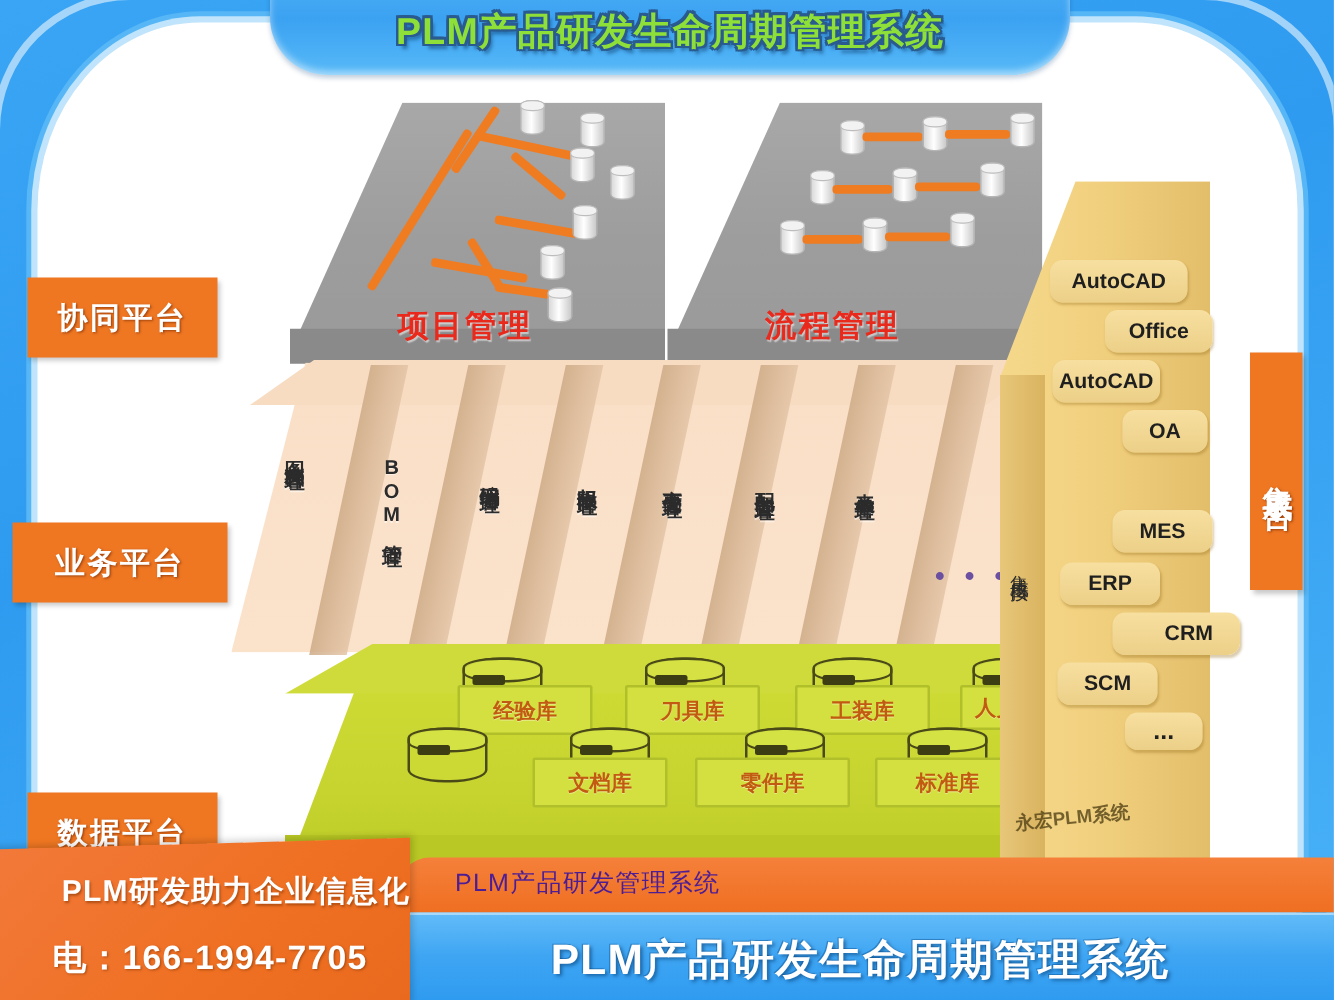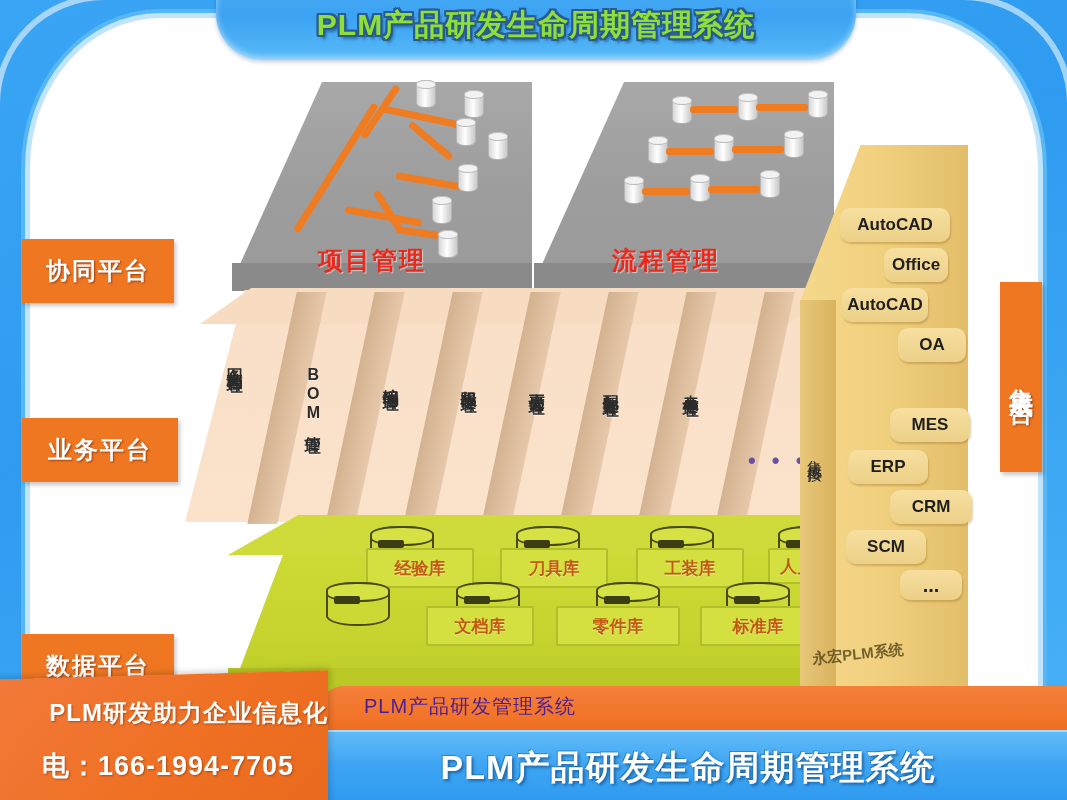--- a/index.html
+++ b/index.html
@@ -181,22 +181,22 @@
   }
 
   
   .tag-h{
     position:absolute;background:#ef7722;color:#fff;font-weight:bold;
     font-size:24px;letter-spacing:2px;
     display:flex;align-items:center;justify-content:center;
     box-shadow:2px 3px 4px rgba(0,0,0,.22);
     text-shadow:1px 1px 2px rgba(120,40,0,.7);
   }
-  #tag-collab{left:22px;top:222px;width:152px;height:64px;margin-top:17px;}
-  #tag-biz{left:22px;top:418px;width:156px;height:64px;}
+  #tag-collab{left:22px;top:222px;width:152px;height:64px;}
+  #tag-biz{left:10px;top:418px;width:172px;height:64px;}
   #tag-data{left:22px;top:634px;width:152px;height:64px;}
   #tag-integration{
     position:absolute;left:1000px;top:282px;width:42px;height:190px;
     background:#ef7722;color:#fff;font-weight:bold;font-size:24px;
     writing-mode:vertical-rl;text-orientation:upright;letter-spacing:4px;
     display:flex;align-items:center;justify-content:center;
     box-shadow:2px 3px 4px rgba(0,0,0,.22);
     text-shadow:1px 1px 2px rgba(120,40,0,.7);
   }
 
@@ -339,26 +339,26 @@
   <div class="db-box" style="left:426px;top:546px;width:104px;height:36px;">文档库</div>
   <div class="db-box" style="left:556px;top:546px;width:120px;height:36px;">零件库</div>
   <div class="db-box" style="left:700px;top:546px;width:112px;height:36px;">标准库</div>
 
   <div id="green-title">基础数据管理</div>
 
   <div id="yellow-panel"></div>
   <div id="yellow-left-band"></div>
 
   <div class="int-chip" style="left:840px;top:148px;width:110px;height:34px;">AutoCAD</div>
-  <div class="int-chip" style="left:884px;top:188px;width:64px;height:34px;">Office</div>
+  <div class="int-chip" style="left:884px;top:188px;width:86px;height:34px;">Office</div>
   <div class="int-chip" style="left:842px;top:228px;width:86px;height:34px;">AutoCAD</div>
   <div class="int-chip" style="left:898px;top:268px;width:68px;height:34px;">OA</div>
   <div class="int-chip" style="left:890px;top:348px;width:80px;height:34px;">MES</div>
   <div class="int-chip" style="left:848px;top:390px;width:80px;height:34px;">ERP</div>
-  <div class="int-chip" style="left:890px;top:430px;width:82px;height:34px;">CRM</div>
+  <div class="int-chip" style="left:890px;top:430px;width:82px;height:34px;padding-left:20px;">CRM</div>
   <div class="int-chip" style="left:846px;top:470px;width:80px;height:34px;">SCM</div>
   <div class="int-chip" style="left:900px;top:510px;width:62px;height:30px;font-size:20px;">...</div>
 
   <div id="int-iface">集成接口</div>
   <div id="yellow-bottom-text">永宏PLM系统</div>
 </div>
 
 <div class="tag-h" id="tag-collab">协同平台</div>
 <div class="tag-h" id="tag-biz">业务平台</div>
 <div class="tag-h" id="tag-data">数据平台</div>

